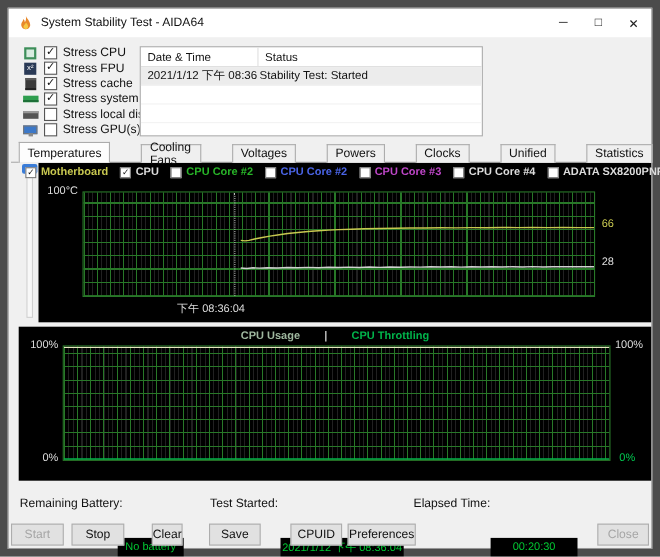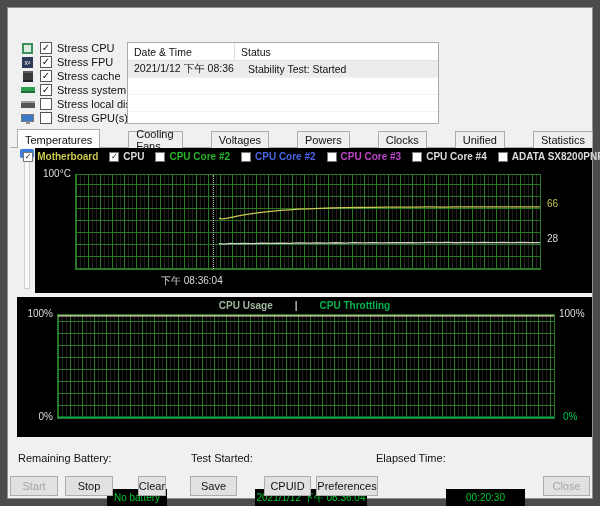--- a/index.html
+++ b/index.html
@@ -37,21 +37,21 @@
 
   
   .log-table{position:absolute;left:119px;top:8px;width:312px;height:82px;background:#FFF;
              border:1px solid #ABABAB;box-sizing:border-box;font-size:10.5px;color:#111;overflow:hidden;}
   .lt-header{display:flex;height:17px;border-bottom:1px solid #E0E0E0;align-items:center;}
   .lt-h1{width:100px;padding-left:6px;border-right:1px solid #E0E0E0;height:100%;display:flex;align-items:center;}
   .lt-h2{padding-left:6px;flex:1;height:100%;display:flex;align-items:center;}
   .lt-row{display:flex;height:16px;align-items:center;border-bottom:1px solid #F2F2F2;}
   .lt-row.selected{background:#ECECEC;}
   .lt-c1{width:100px;padding-left:6px;white-space:nowrap;overflow:hidden;}
-  .lt-c2{padding-left:14px;flex:1;white-space:nowrap;overflow:hidden;}
+  .lt-c2{padding-left:2px;flex:1;white-space:nowrap;overflow:hidden;}
 
   
   .tabstrip{position:absolute;left:9px;top:95px;display:flex;align-items:flex-end;height:19px;z-index:3;gap:29px;}
   .tab{font-size:11px;color:#111;background:#EFEFEF;border:1px solid #ACACAC;border-bottom:none;
        padding:2px 7px 2px 7px;height:17px;box-sizing:border-box;margin-right:-1px;display:flex;align-items:center;}
   .tab.active{background:#FDFDFD;height:19px;padding-top:3px;z-index:4;}
   .tabline{position:absolute;left:2px;right:2px;top:113px;border-top:1px solid #ACACAC;z-index:1;}
 
   
   .panel{background:#000;position:absolute;z-index:2;}
@@ -99,20 +99,32 @@
        box-sizing:border-box;font-size:11px;color:#111;display:flex;align-items:center;justify-content:center;
        font-family:"Liberation Sans",sans-serif;cursor:default;}
   .btn.disabled{color:#A6A6A6;}
 </style>
 </head>
 <body>
 
 <div id="stage">
   <div id="window">
 
+    <div id="titlebar">
+      <svg class="flame" viewBox="0 0 13 15">
+        <path d="M6.5 0 C7 3 10.5 4.5 10.5 9 A4.2 4.6 0 0 1 2.3 9 C2.3 6 4 5.5 4.3 3.2 C5.2 4.2 5.6 5 5.5 6.2 C6.8 4.8 6.9 2.2 6.5 0 Z" fill="#E8882A"></path>
+        <path d="M6.6 6.5 C7.6 8 8.6 8.6 8.6 10.6 A2.2 2.4 0 0 1 4.3 10.6 C4.3 8.9 6.1 8.4 6.6 6.5 Z" fill="#F6C945"></path>
+      </svg>
+      <span class="title">System Stability Test - AIDA64</span>
+      <div class="win-ctrls">
+        <div class="win-btn">─</div>
+        <div class="win-btn">□</div>
+        <div class="win-btn">✕</div>
+      </div>
+    </div>
 
     <div id="client">
 
       <div class="stress-list">
         <div class="stress-row">
           <span class="hw-icon">
               <span class="i-cpu"></span>
             </span>
           <span class="cb checked">
               <span class="mark">✓</span>

